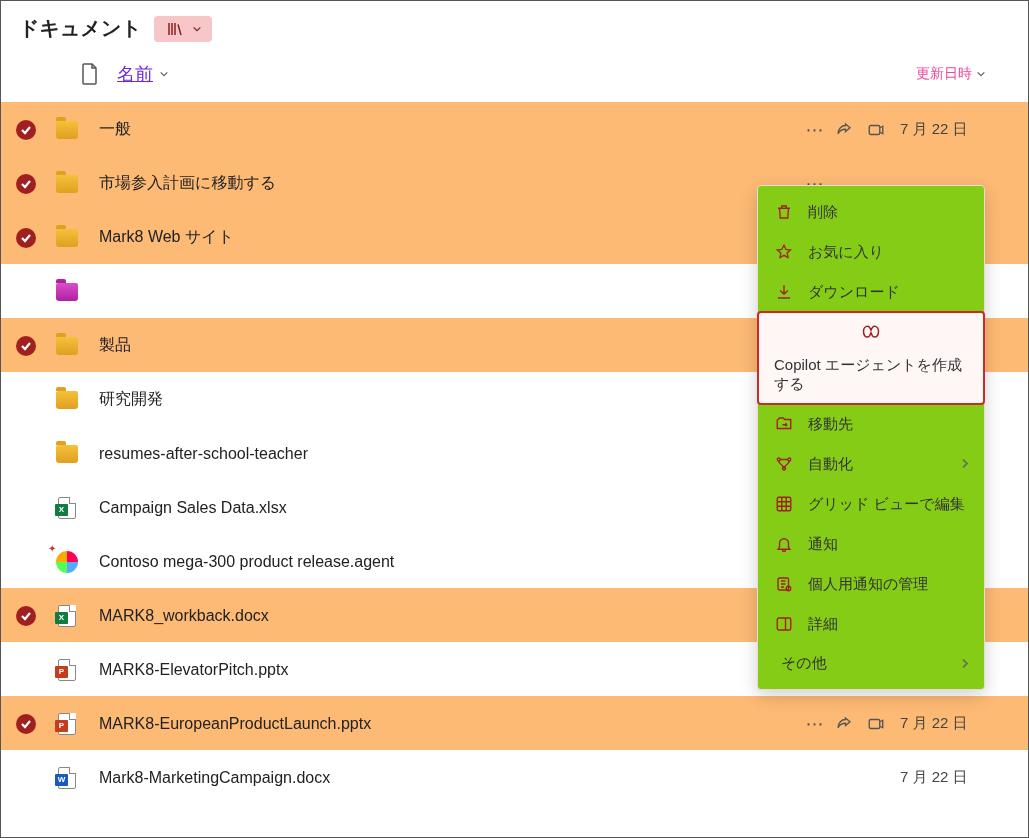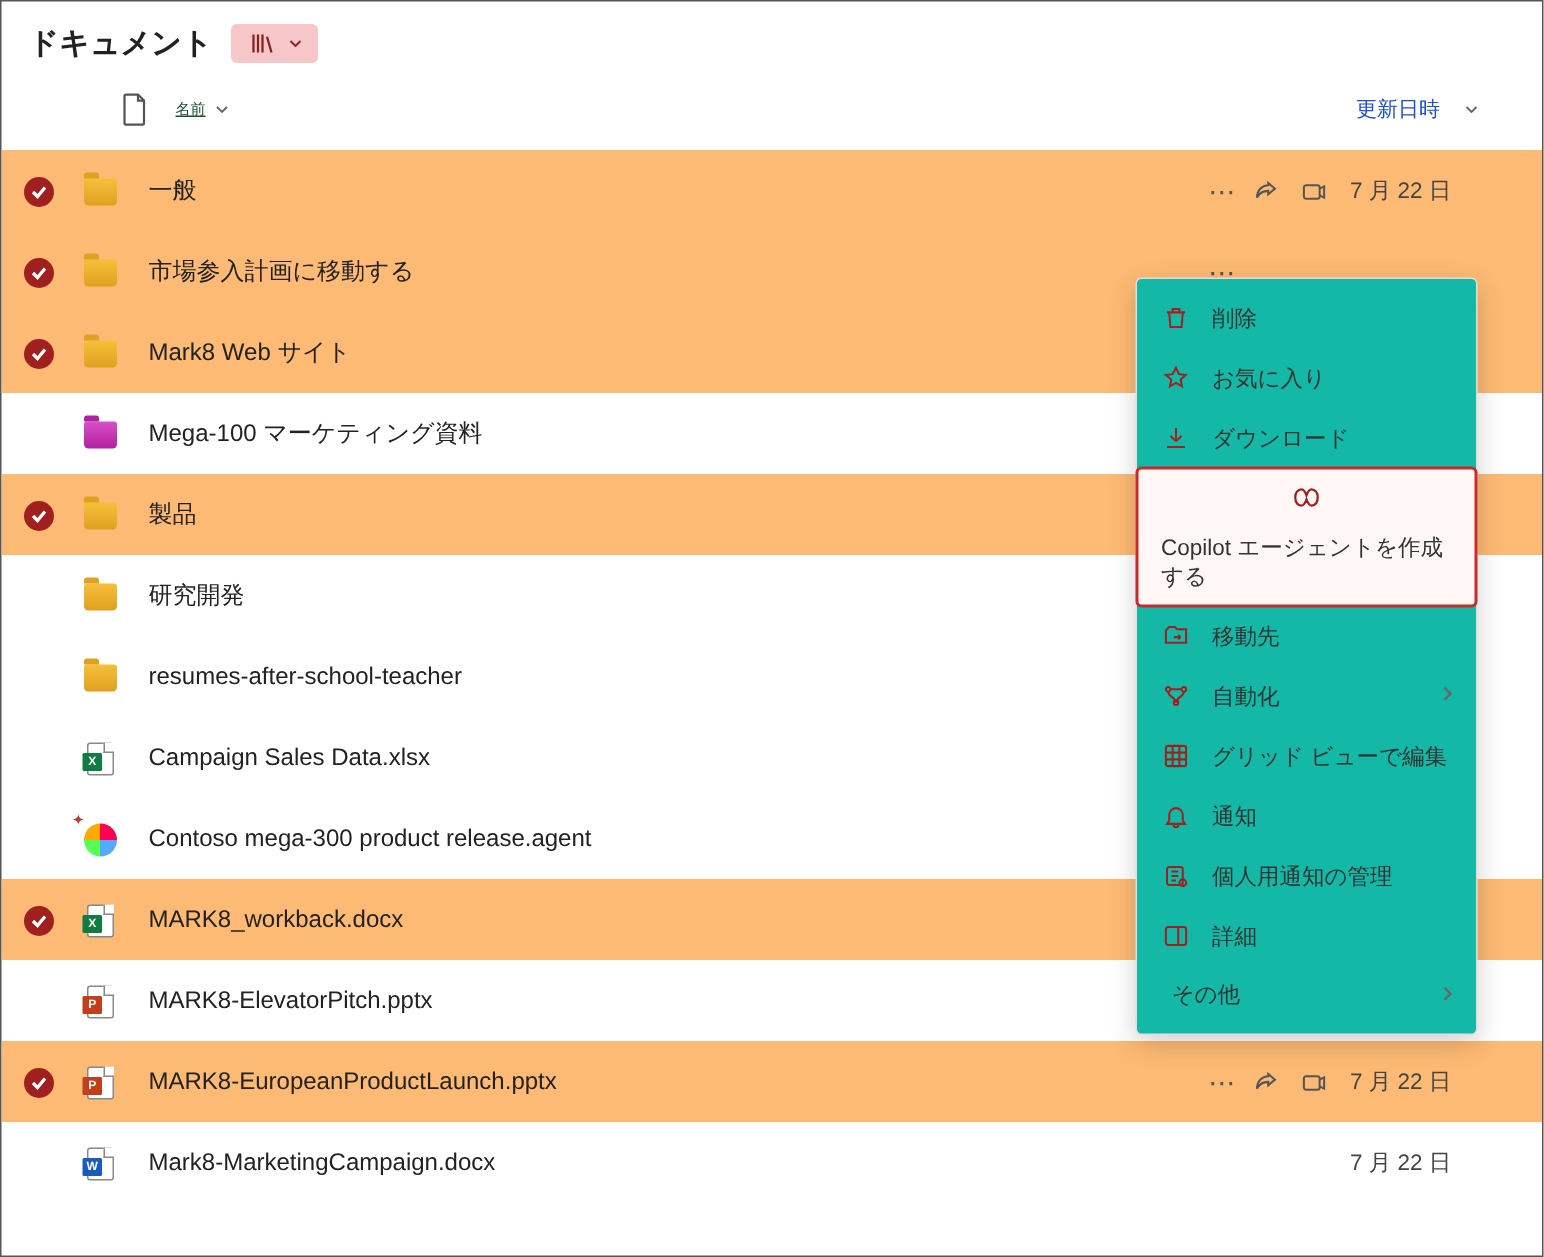--- a/index.html
+++ b/index.html
@@ -37,25 +37,25 @@
   .chev-sm { width:10px; height:10px; }
   .columns-row {
     display: flex;
     align-items: center;
     padding: 6px 20px 16px 20px;
   }
   .col-left {
     display:flex; align-items:center; gap: 18px;
     padding-left: 60px;
   }
-  .col-name { display:flex; align-items:center; gap:6px; cursor:pointer; font-size:10px; color:#14532d;text-decoration:underline;}
+  .col-name { display:flex; align-items:center; gap:6px; cursor:pointer; font-size:18px; color:#6d28d9;text-decoration:underline;}
   .col-right {
     margin-left:auto;
     padding-right: 22px;
-    display:flex; align-items:center; gap:16px; cursor:pointer; font-size:14px; color:#1d4ed8;
+    display:flex; align-items:center; gap:4px; cursor:pointer; font-size:14px; color:#ec4899;
   }
 
   .list { }
   .row {
     display:flex;
     align-items:center;
     height: 54px;
     padding: 0 22px 0 14px;
     border-top: 1px solid rgba(0,0,0,0);
     position: relative;
@@ -155,21 +155,21 @@
   .row .dots, .row .share-icon, .row .people-icon { visibility:hidden; }
   .row.show-actions .dots, .row.show-actions .share-icon, .row.show-actions .people-icon { visibility:visible; }
   .row.show-dots .dots { visibility:visible; }
 
   
   .menu {
     position: absolute;
     top: 185px;
     left: 757px;
     width: 228px;
-    background:#14b8a6;
+    background:#84cc16;
     border:1px solid #eadada;
     border-radius:4px;
     box-shadow: 0 6px 18px rgba(0,0,0,0.18);
     z-index: 50;
     padding: 6px 0;
   }
   .menu-item {
     display:flex; align-items:center;
     gap: 14px;
     padding: 10px 16px;
@@ -309,21 +309,20 @@
           <path d="M17 9l4-2v10l-4-2"></path>
         </svg>
       </div>
       <div class="date"></div>
     </div>
     <div class="row">
       <div class="sel empty"></div>
       <div class="type-icon">
         <div class="folder-m"></div>
       </div>
-      <div class="name">Mega-100 マーケティング資料</div>
       <div class="dots">⋯</div>
       <div class="share-icon">
         <svg width="18" height="18" viewBox="0 0 24 24" fill="none" stroke="#555" stroke-width="1.8">
           <path d="M14 4l6 5-6 5V11c-5 0-8 2-10 6 0-7 5-11 10-11V4z"></path>
         </svg>
       </div>
       <div class="people-icon">
         <svg width="20" height="18" viewBox="0 0 24 24" fill="none" stroke="#555" stroke-width="1.8">
           <rect x="3" y="6" width="14" height="12" rx="2"></rect>
           <path d="M17 9l4-2v10l-4-2"></path>

